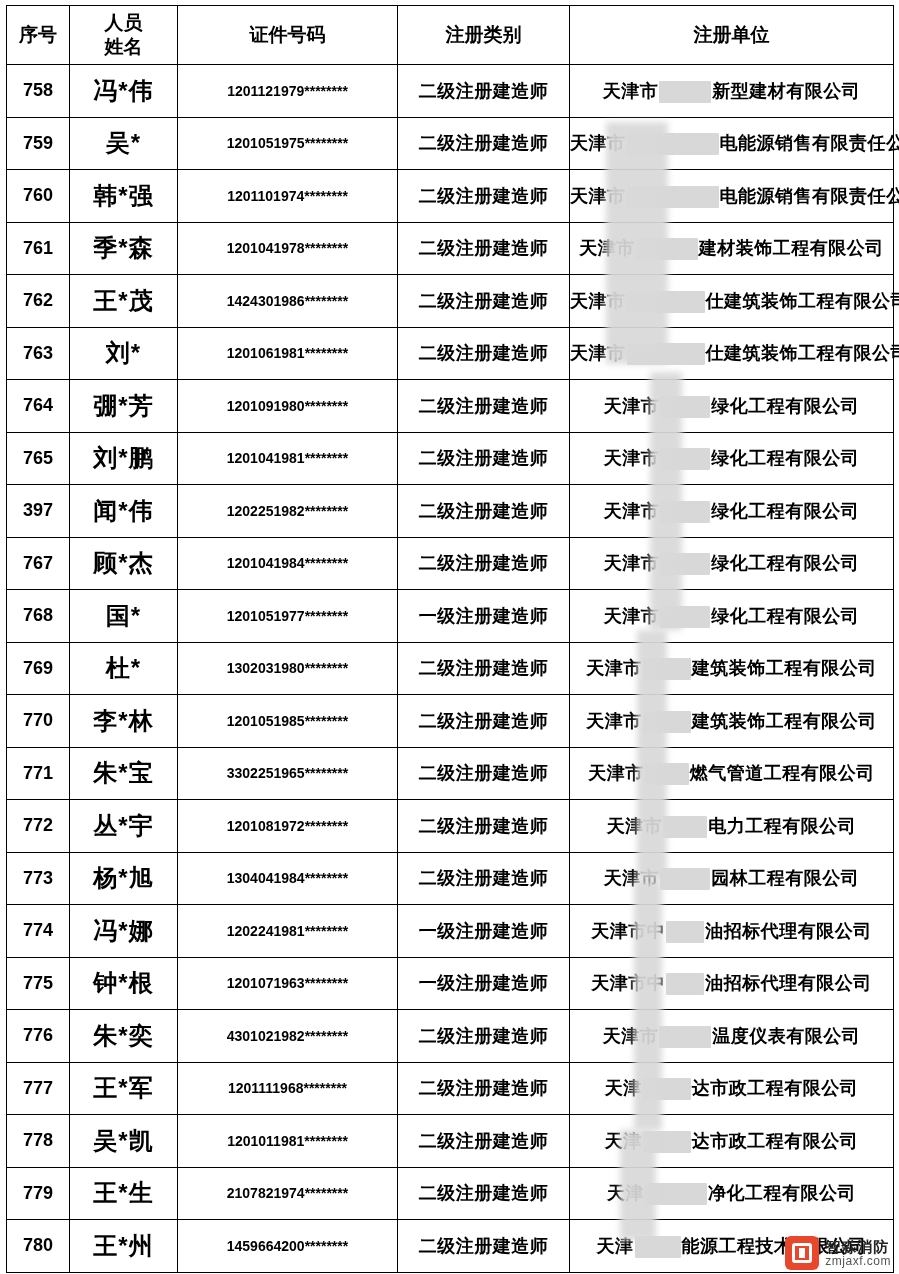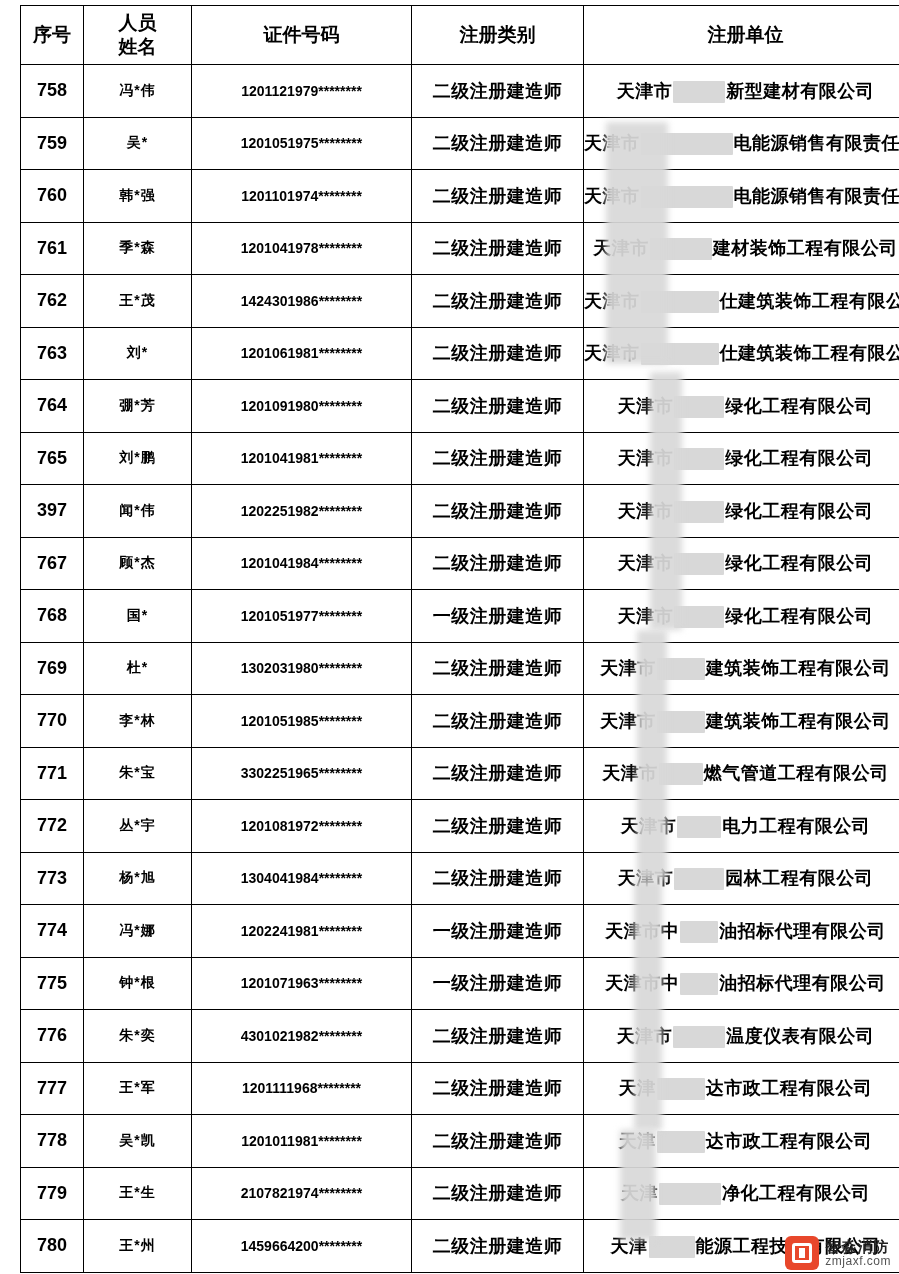--- a/index.html
+++ b/index.html
@@ -13,21 +13,21 @@
     font-family: "Liberation Sans", "DejaVu Sans", sans-serif;
     color: #000000;
     position: relative;
     overflow: hidden;
   }
   .page {
     width: 899px;
     height: 1274px;
     position: relative;
     box-sizing: border-box;
-    padding: 5px 6px 0 20px;
+    padding: 5px 6px 0 6px;
   }
   table.reg-table {
     border-collapse: collapse;
     width: 887px;
     table-layout: fixed;
     background: #fff;
   }
   table.reg-table td, table.reg-table th {
     border: 1px solid #000;
     text-align: center;
@@ -45,21 +45,21 @@
     height: 51.5px;
     font-size: 18px;
   }
   col.c-seq { width: 63px; }
   col.c-name { width: 108px; }
   col.c-id { width: 220px; }
   col.c-type { width: 172px; }
   col.c-unit { width: 324px; }
 
   td.seq { font-size: 18px; }
-  td.name { font-size: 14px; letter-spacing: 1px; }
+  td.name { font-size: 24px; letter-spacing: 1px; }
   td.idno { font-size: 14px; letter-spacing: 0px; }
   td.type { font-size: 18px; letter-spacing: 0.5px; }
   td.unit {
     font-size: 18px;
     letter-spacing: 0.5px;
     position: relative;
   }
   .unit-inner {
     display: inline-block;
     white-space: nowrap;

